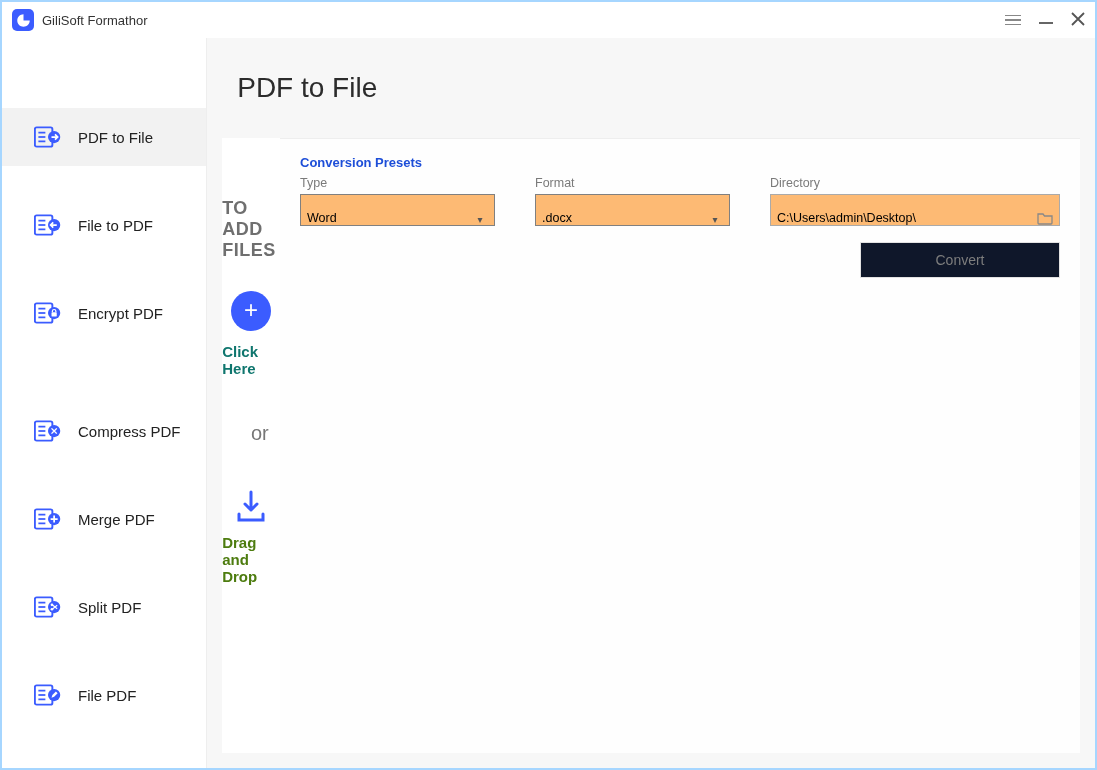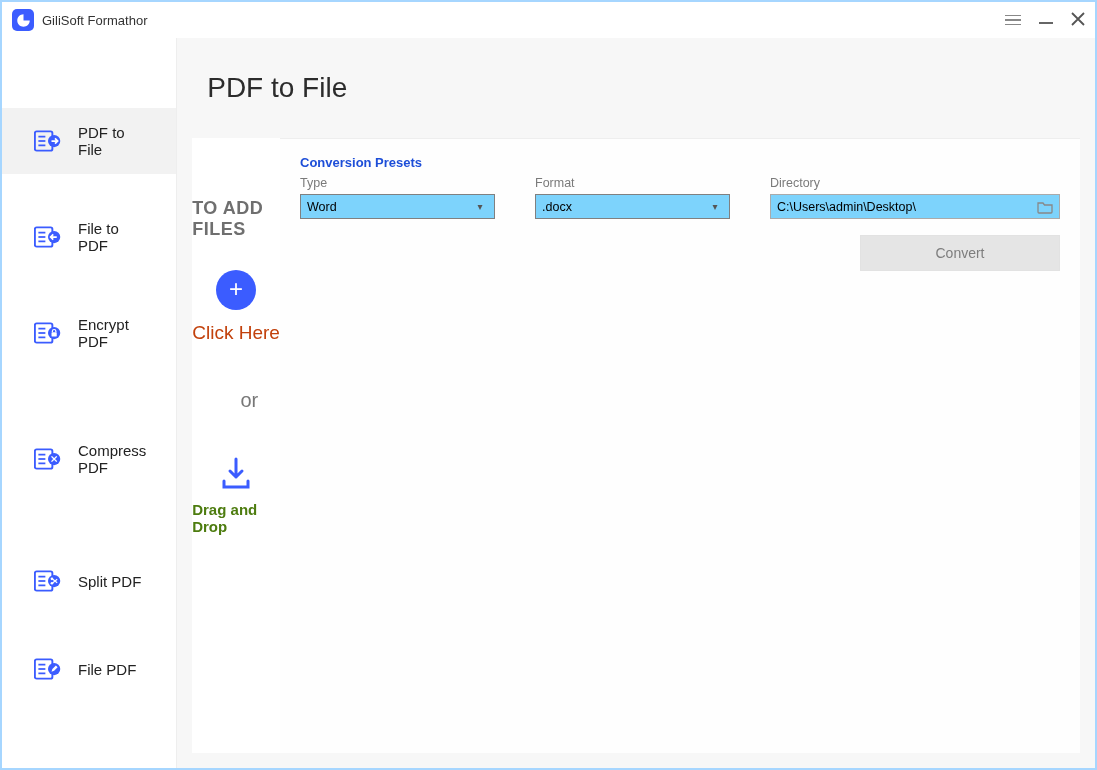--- a/index.html
+++ b/index.html
@@ -34,41 +34,41 @@
   .page-title { font-size:28px; color:#2c2c2c; font-weight:400; margin-left:10px; }
   .header-buttons { margin-left:auto; display:flex; gap:12px; }
   .hbtn { border:1px solid #dcdcdc; background:#fff; color:#555; font-size:13px; padding:8px 18px; cursor:pointer;}
   .hbtn.disabled { background:#f1f1f1; color:#9a9a9a; }
 
   .content { flex:1; background:#fff; margin:0 15px 15px 15px; display:flex; }
   .dropzone { flex:1; display:flex; flex-direction:column; align-items:center; padding-top:60px; }
   .dz-heading { font-size:18px; font-weight:700; letter-spacing:0.5px; color:#6f6f6f; margin-bottom:30px;}
   .plus-circle { width:40px; height:40px; border-radius:50%; background:#3b5cff; display:flex;align-items:center;justify-content:center; cursor:pointer; }
   .plus-circle span { color:#fff; font-size:24px; line-height:1; position:relative; top:-1px;}
-  .click-here { color:#c2410c; font-weight:400; font-size:19px; margin-top:12px; }
-  .or-row { display:flex; align-items:center; gap:35px; margin:45px 0; width:70%; }
+  .click-here { color:#0f766e; font-weight:700; font-size:15px; margin-top:12px; }
+  .or-row { display:flex; align-items:center; gap:20px; margin:45px 0; width:70%; }
   .or-row .line { flex:1; height:1px; background:#777; }
   .or-text { font-size:20px; color:#777; }
   .drag-icon { width:40px; height:34px; }
   .drag-icon svg { width:40px;height:34px; }
   .drag-label { color:#4d7c0f; font-weight:700; font-size:15px; margin-top:10px;}
 
   .presets { background:#fefefe; border-top:1px solid #eee; padding:16px 20px 10px 20px; }
   .presets-title { font-size:13px; font-weight:700; color:#1d4ed8; margin-bottom:6px;}
   .presets-row { display:flex; gap:40px; align-items:flex-end;}
   .preset-col { display:flex; flex-direction:column; gap:4px;}
   .preset-col label { font-size:12.5px; color:#7a7a7a; }
-  .ctl { border:1px solid #808080; height:25px; font-size:12.5px; padding:0 6px; background:#7dd3fc; display:flex;align-items:center;justify-content:space-between; cursor:pointer;}
+  .ctl { border:1px solid #808080; height:32px; font-size:12.5px; padding:0 6px; background:#fdba74; display:flex;align-items:flex-end;justify-content:space-between; cursor:pointer;}
   .ctl.w1 { width:195px; }
   .ctl.w2 { width:195px; }
   .ctl.w3 { width:290px; border-color:#aaa;}
   .chev { width:16px;text-align:center;color:#555;font-size:10px;}
   .folder-icon { width:16px; height:14px; }
   .convert-row { display:flex; justify-content:flex-end; margin-top:16px; }
-  .convert-btn { width:200px; height:36px; background:#e5e5e5; border:1px solid #e2e2e2; color:#7d7d7d; font-size:14px; cursor:pointer;}
+  .convert-btn { width:200px; height:36px; background:#0f172a; border:1px solid #e2e2e2; color:#7d7d7d; font-size:14px; cursor:pointer;}
 
 </style>
 </head>
 <body>
 
 <div class="titlebar">
   <div class="app-logo">
     <svg viewBox="0 0 24 24">
         <path fill="#fff" d="M12 2C6.5 2 2 6.5 2 12s4.5 10 10 10 10-4.5 10-10H12V2z"></path>
       </svg>
@@ -145,20 +145,33 @@
             <line x1="5" y1="9" x2="13" y2="9" stroke="#3b5cff" stroke-width="2"></line>
             <line x1="5" y1="14" x2="13" y2="14" stroke="#3b5cff" stroke-width="2"></line>
             <line x1="5" y1="19" x2="13" y2="19" stroke="#3b5cff" stroke-width="2"></line>
             <circle cx="23" cy="14" r="7" fill="#3b5cff"></circle>
             <path d="M20 11l3 3-3 3M26 11l-3 3 3 3" stroke="#fff" stroke-width="1.6" fill="none"></path>
           </svg>
       </span>
       <span>Compress PDF</span>
     </div>
     <div class="spacer-between"></div>
+    <div class="side-item">
+      <span class="icon">
+        <svg viewBox="0 0 32 28">
+            <rect x="1" y="3" width="20" height="22" rx="2" fill="none" stroke="#3b5cff" stroke-width="2.2"></rect>
+            <line x1="5" y1="9" x2="13" y2="9" stroke="#3b5cff" stroke-width="2"></line>
+            <line x1="5" y1="14" x2="13" y2="14" stroke="#3b5cff" stroke-width="2"></line>
+            <line x1="5" y1="19" x2="13" y2="19" stroke="#3b5cff" stroke-width="2"></line>
+            <circle cx="23" cy="14" r="7" fill="#3b5cff"></circle>
+            <path d="M23 10v8M19 14h8" stroke="#fff" stroke-width="2"></path>
+          </svg>
+      </span>
+      <span>Merge PDF</span>
+    </div>
     <div class="spacer-between"></div>
     <div class="side-item">
       <span class="icon">
         <svg viewBox="0 0 32 28">
             <rect x="1" y="3" width="20" height="22" rx="2" fill="none" stroke="#3b5cff" stroke-width="2.2"></rect>
             <line x1="5" y1="9" x2="13" y2="9" stroke="#3b5cff" stroke-width="2"></line>
             <line x1="5" y1="14" x2="13" y2="14" stroke="#3b5cff" stroke-width="2"></line>
             <line x1="5" y1="19" x2="13" y2="19" stroke="#3b5cff" stroke-width="2"></line>
             <circle cx="23" cy="14" r="7" fill="#3b5cff"></circle>
             <circle cx="20.5" cy="11.5" r="1.5" fill="#fff"></circle>

